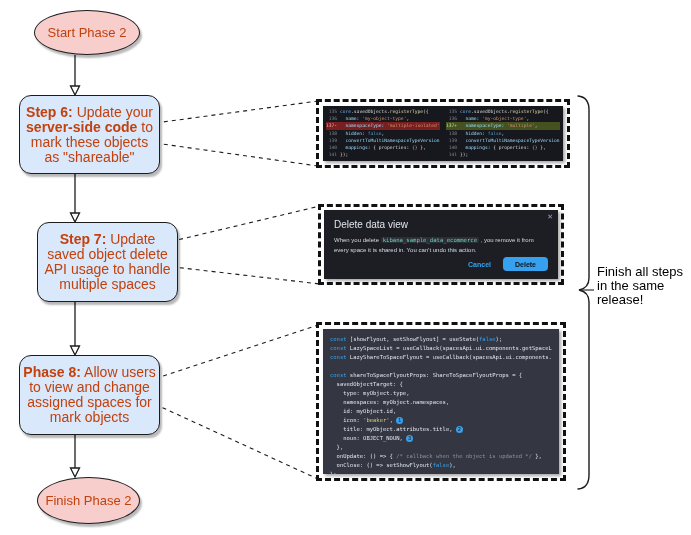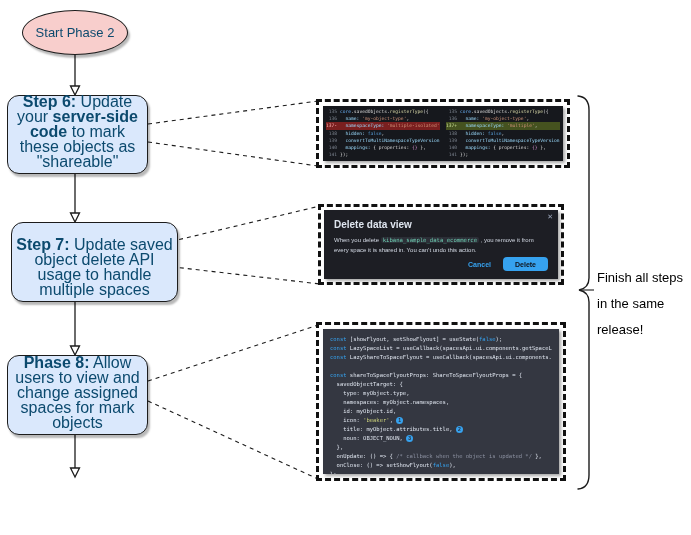--- a/index.html
+++ b/index.html
@@ -7,27 +7,27 @@
     --diffbg:#16181d; --dialogbg:#1d1e24; --codebg:#343741;
     --delbg:#7a1f1f; --addbg:#45521f; --line:#1c1c1c;
   }
   html,body{margin:0;padding:0;background:#fff;}
   .canvas{position:relative;width:691px;height:535px;background:#fff;overflow:hidden;
           font-family:"Liberation Sans",sans-serif;}
   svg.connectors{position:absolute;left:0;top:0;z-index:0;}
 
   .node{position:absolute;display:flex;align-items:center;justify-content:center;
         text-align:center;box-sizing:border-box;border:1.3px solid var(--line);
-        box-shadow:2px 3px 2px rgba(0,0,0,0.28);z-index:1;color:#0c4a6e;}
+        box-shadow:2px 3px 2px rgba(0,0,0,0.28);z-index:1;color:#c2410c;margin-left:12px;}
   .ellipse{border-radius:50%;background:var(--pink);font-size:13px;}
   .start{left:22px;top:10px;width:106px;height:45px;}
   .finish{left:25px;top:477px;width:103px;height:47px;}
-  .box{border-radius:12px;background:var(--bluebox);font-size:16px;padding:4px 3px;align-items:flex-end;}
+  .box{border-radius:12px;background:var(--bluebox);font-size:14px;padding:4px 3px;}
   .step6{left:7px;top:95px;width:141px;height:79px;}
-  .step7{left:11px;top:222px;width:167px;height:80px;}
+  .step7{left:25px;top:222px;width:141px;height:80px;}
   .step8{left:7px;top:355px;width:141px;height:80px;}
   .boxtext{line-height:15px;}
 
   .panel{position:absolute;border:3px dashed #111;background:#fff;box-sizing:border-box;z-index:1;}
   .p1{left:316px;top:99px;width:254px;height:69px;padding:4px;}
   .p2{left:318px;top:204px;width:246px;height:81px;padding:3px;}
   .p3{left:316px;top:322px;width:250px;height:159px;padding:4px;}
 
   .diff{background:var(--diffbg);width:100%;height:100%;display:flex;gap:6px;
         padding:2px 3px;box-sizing:border-box;box-shadow:2px 2px 3px rgba(0,0,0,0.35);}
@@ -36,21 +36,21 @@
   .cl{white-space:pre;overflow:hidden;display:block;}
   .ln{display:inline-block;width:11px;color:#7d8590;text-align:right;margin-right:3px;}
   .cl.del{background:var(--delbg);} .cl.del .ln{color:#ffb3b3;}
   .cl.add{background:var(--addbg);} .cl.add .ln{color:#cde49a;}
   .tk.df{color:#d4d4d4;} .tk.obj{color:#6cb6ff;} .tk.fn{color:#dcdcaa;}
   .tk.prop{color:#9cdcfe;} .tk.kwb{color:#569cd6;} .tk.pur{color:#c586c0;}
   .diff .tk.str{color:#ce9178;}
 
   .dialog{background:var(--dialogbg);width:100%;height:100%;position:relative;
           padding:9px 10px;box-sizing:border-box;box-shadow:2px 2px 3px rgba(0,0,0,0.35);}
-  .dlg-title{font-weight:bold;font-size:10px;color:#dfe5ef;margin-bottom:6px;}
+  .dlg-title{font-weight:normal;font-size:10px;color:#dfe5ef;margin-bottom:6px;}
   .dlg-close{position:absolute;top:3px;right:5px;color:#9aa5b8;font-size:7px;line-height:7px;}
   .dlg-body{font-size:6px;line-height:9.5px;color:#d4dae5;width:97%;}
   .codebadge{font-family:"DejaVu Sans Mono",monospace;font-size:5.6px;color:#6dccb1;
              background:#2c2f37;padding:0 2px;border-radius:2px;}
   .dlg-actions{position:absolute;right:10px;bottom:8px;display:flex;align-items:center;gap:12px;}
   .btn-cancel{color:var(--accent);font-size:7px;font-weight:bold;}
   .btn-delete{background:var(--accent);color:#10121a;font-size:7px;font-weight:bold;
               padding:3.5px 12px;border-radius:4px;}
 
   .codeblock{background:var(--codebg);width:100%;height:100%;padding:6px 7px;
@@ -58,21 +58,21 @@
   .codeblock .cl{font:5.5px/9px "DejaVu Sans Mono",monospace;height:9px;}
   .codeblock .tk.df{color:#dfe5ef;}
   .codeblock .tk.kw{color:var(--accent);}
   .codeblock .tk.str{color:#c9cf7a;}
   .codeblock .tk.cm{color:#8b90a0;}
   .tk.badge{display:inline-block;width:7px;height:7px;border-radius:50%;background:var(--accent);
             color:#2b2e38;font:bold 5px/7px "Liberation Sans",sans-serif;text-align:center;
             vertical-align:middle;}
 
   .annotation{position:absolute;left:597px;top:265px;width:94px;font-size:13px;
-              line-height:26px;color:#000;z-index:1;}
+              line-height:14px;color:#000;z-index:1;}
 </style>
 </head>
 <body>
 
 <div class="canvas">
 
   <svg class="connectors" width="691" height="535" viewBox="0 0 691 535">
 
     <g stroke="#1c1c1c" stroke-width="1.3" fill="none">
       <line x1="75" y1="55" x2="75" y2="86"></line>
@@ -109,20 +109,23 @@
   </div>
 
   <div class="node box step7">
     <div class="boxtext"><span style="font-weight: bold;">Step 7:</span><span> Update saved object delete API usage to handle multiple spaces</span></div>
   </div>
 
   <div class="node box step8">
     <div class="boxtext"><span style="font-weight: bold;">Phase 8:</span><span> Allow users to view and change assigned spaces for mark objects</span></div>
   </div>
 
+  <div class="node ellipse finish">
+    <span>Finish Phase 2</span>
+  </div>
 
   <div class="panel p1">
     <div class="diff">
       <div class="diffcol">
           <div class="cl"><span class="ln">135</span><span class="tk obj">core</span><span class="tk df">.savedObjects.</span><span class="tk fn">registerType</span><span class="tk df">({</span></div>
           <div class="cl"><span class="ln">136</span><span class="tk prop">  name: </span><span class="tk str">'my-object-type'</span><span class="tk df">,</span></div>
           <div class="cl del"><span class="ln">137-</span><span class="tk prop">  namespaceType: </span><span class="tk str">'multiple-isolated'</span><span class="tk df">,</span></div>
           <div class="cl"><span class="ln">138</span><span class="tk prop">  hidden: </span><span class="tk kwb">false</span><span class="tk df">,</span></div>
           <div class="cl"><span class="ln">139</span><span class="tk prop">  convertToMultiNamespaceTypeVersion: </span></div>
           <div class="cl"><span class="ln">140</span><span class="tk prop">  mappings: </span><span class="tk df">{ properties: </span><span class="tk pur">{}</span><span class="tk df"> },</span></div>

